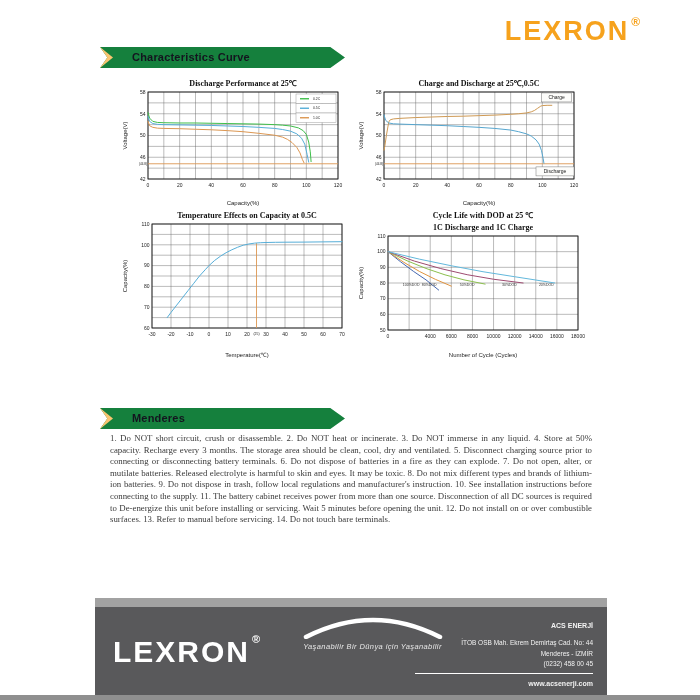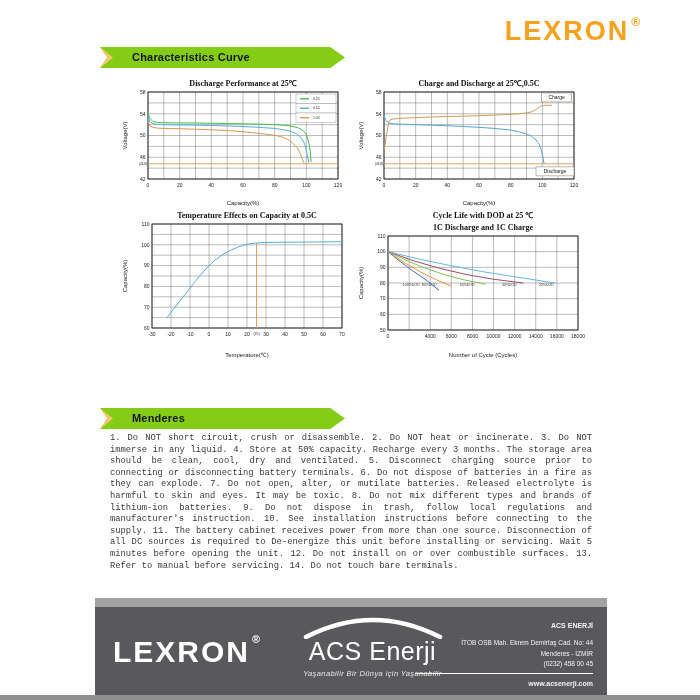--- a/index.html
+++ b/index.html
@@ -5,38 +5,38 @@
   html,body{margin:0;padding:0;background:#fff;}
   .page{position:relative;width:700px;height:700px;background:#ffffff;overflow:hidden;
         font-family:"Liberation Sans",sans-serif;}
 
   
   .lexron-logo{position:absolute;top:16px;right:62px;color:#F6A21D;
     font-weight:800;font-size:27px;letter-spacing:2px;font-family:"Liberation Sans",sans-serif;}
   .lexron-logo sup{font-size:12px;font-weight:700;position:relative;top:-4px;left:2px;letter-spacing:0;}
 
   
-  .ribbon{position:absolute;left:100px;width:245px;height:21px;background:#84cc16;
+  .ribbon{position:absolute;left:100px;width:245px;height:21px;background:#15803d;
     clip-path:polygon(0 0,94% 0,100% 50%,94% 100%,0 100%,3% 50%);}
   .ribbon::before{content:"";position:absolute;left:0;top:0;width:13px;height:100%;
     background:#f9c571;clip-path:polygon(0 0,100% 50%,0 100%);}
   .ribbon-1{top:47px;}
   .ribbon-2{top:408px;}
   .ribbon-text{position:relative;display:block;margin-left:32px;line-height:21px;
     font-size:11px;font-weight:bold;color:#14141f;letter-spacing:0.2px;}
 
   
   .charts{position:absolute;left:118px;top:76px;width:472px;display:grid;
     grid-template-columns:236px 236px;}
   .chart{display:block;}
 
   
   .cautions-text{position:absolute;left:110px;top:433px;width:482px;margin:0;
     font-size:8.8px;line-height:11.6px;color:#3a3a3a;text-align:justify;
-    font-family:Liberation Mono, monospace;}
+    font-family:Liberation Serif, serif;}
 
   
   .footer-strip{position:absolute;left:95px;top:598px;width:512px;height:9px;background:#a2a2a2;}
   .footer{position:absolute;left:95px;top:607px;width:512px;height:88px;background:#59595B;color:#f2f2f2;}
   .f-lexron{position:absolute;left:18px;top:28px;color:#fff;font-weight:800;font-size:30px;letter-spacing:2px;}
   .f-lexron sup{font-size:11px;font-weight:700;position:relative;top:-8px;left:2px;letter-spacing:0;}
   .f-acs{position:absolute;left:190px;top:8px;width:175px;text-align:center;}
   .acs-arc{display:block;margin:0 auto;}
   .acs-name{font-size:25px;color:#fff;letter-spacing:0.5px;margin-top:-2px;}
   .acs-tagline{font-size:7.5px;font-style:italic;color:#e8e8e8;margin-top:3px;letter-spacing:0.4px;}
@@ -272,21 +272,20 @@
   <div class="footer-strip"></div>
 
   <footer class="footer">
     <div class="f-lexron">
       <span>LEXRON</span><sup>®</sup>
     </div>
     <div class="f-acs">
       <svg class="acs-arc" width="150" height="24" viewBox="0 0 150 24">
         <path d="M8 22 Q75 -12 142 22" fill="none" stroke="#ffffff" stroke-width="4.5" stroke-linecap="round"></path>
       </svg>
-      <div class="acs-name">ACS Enerji</div>
       <div class="acs-tagline">Yaşanabilir Bir Dünya için Yaşanabilir</div>
     </div>
     <div class="f-contact">
       <div class="c-company">ACS ENERJİ</div>
       <div class="c-line">İTOB OSB Mah. Ekrem Demirtaş Cad. No: 44</div>
       <div class="c-line">Menderes - İZMİR</div>
       <div class="c-line">(0232) 458 00 45</div>
       <div class="c-rule"></div>
       <div class="c-web">www.acsenerji.com</div>
     </div>

